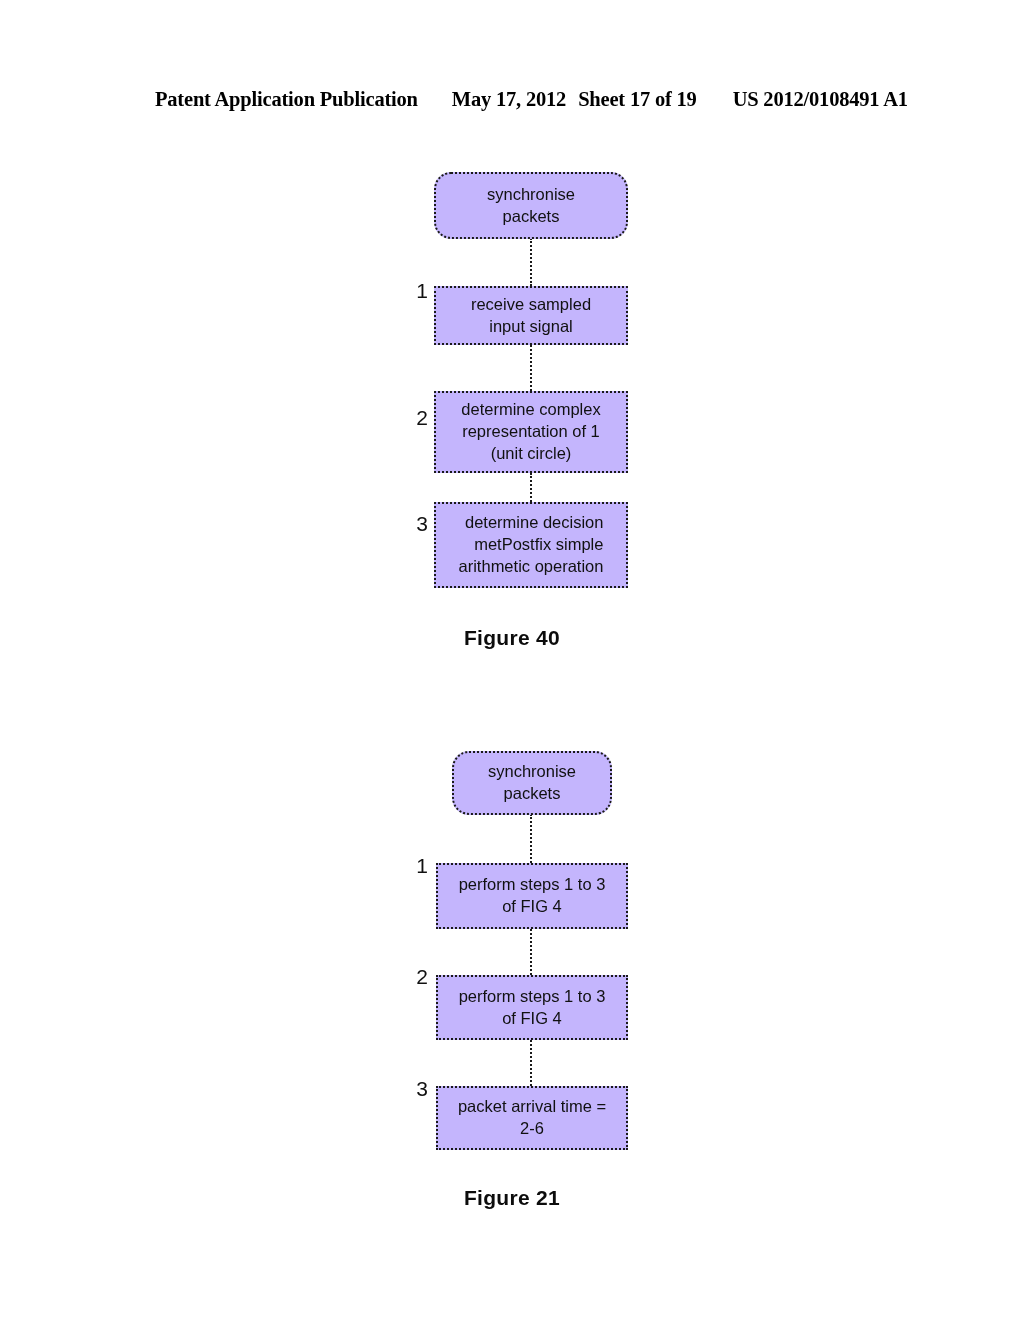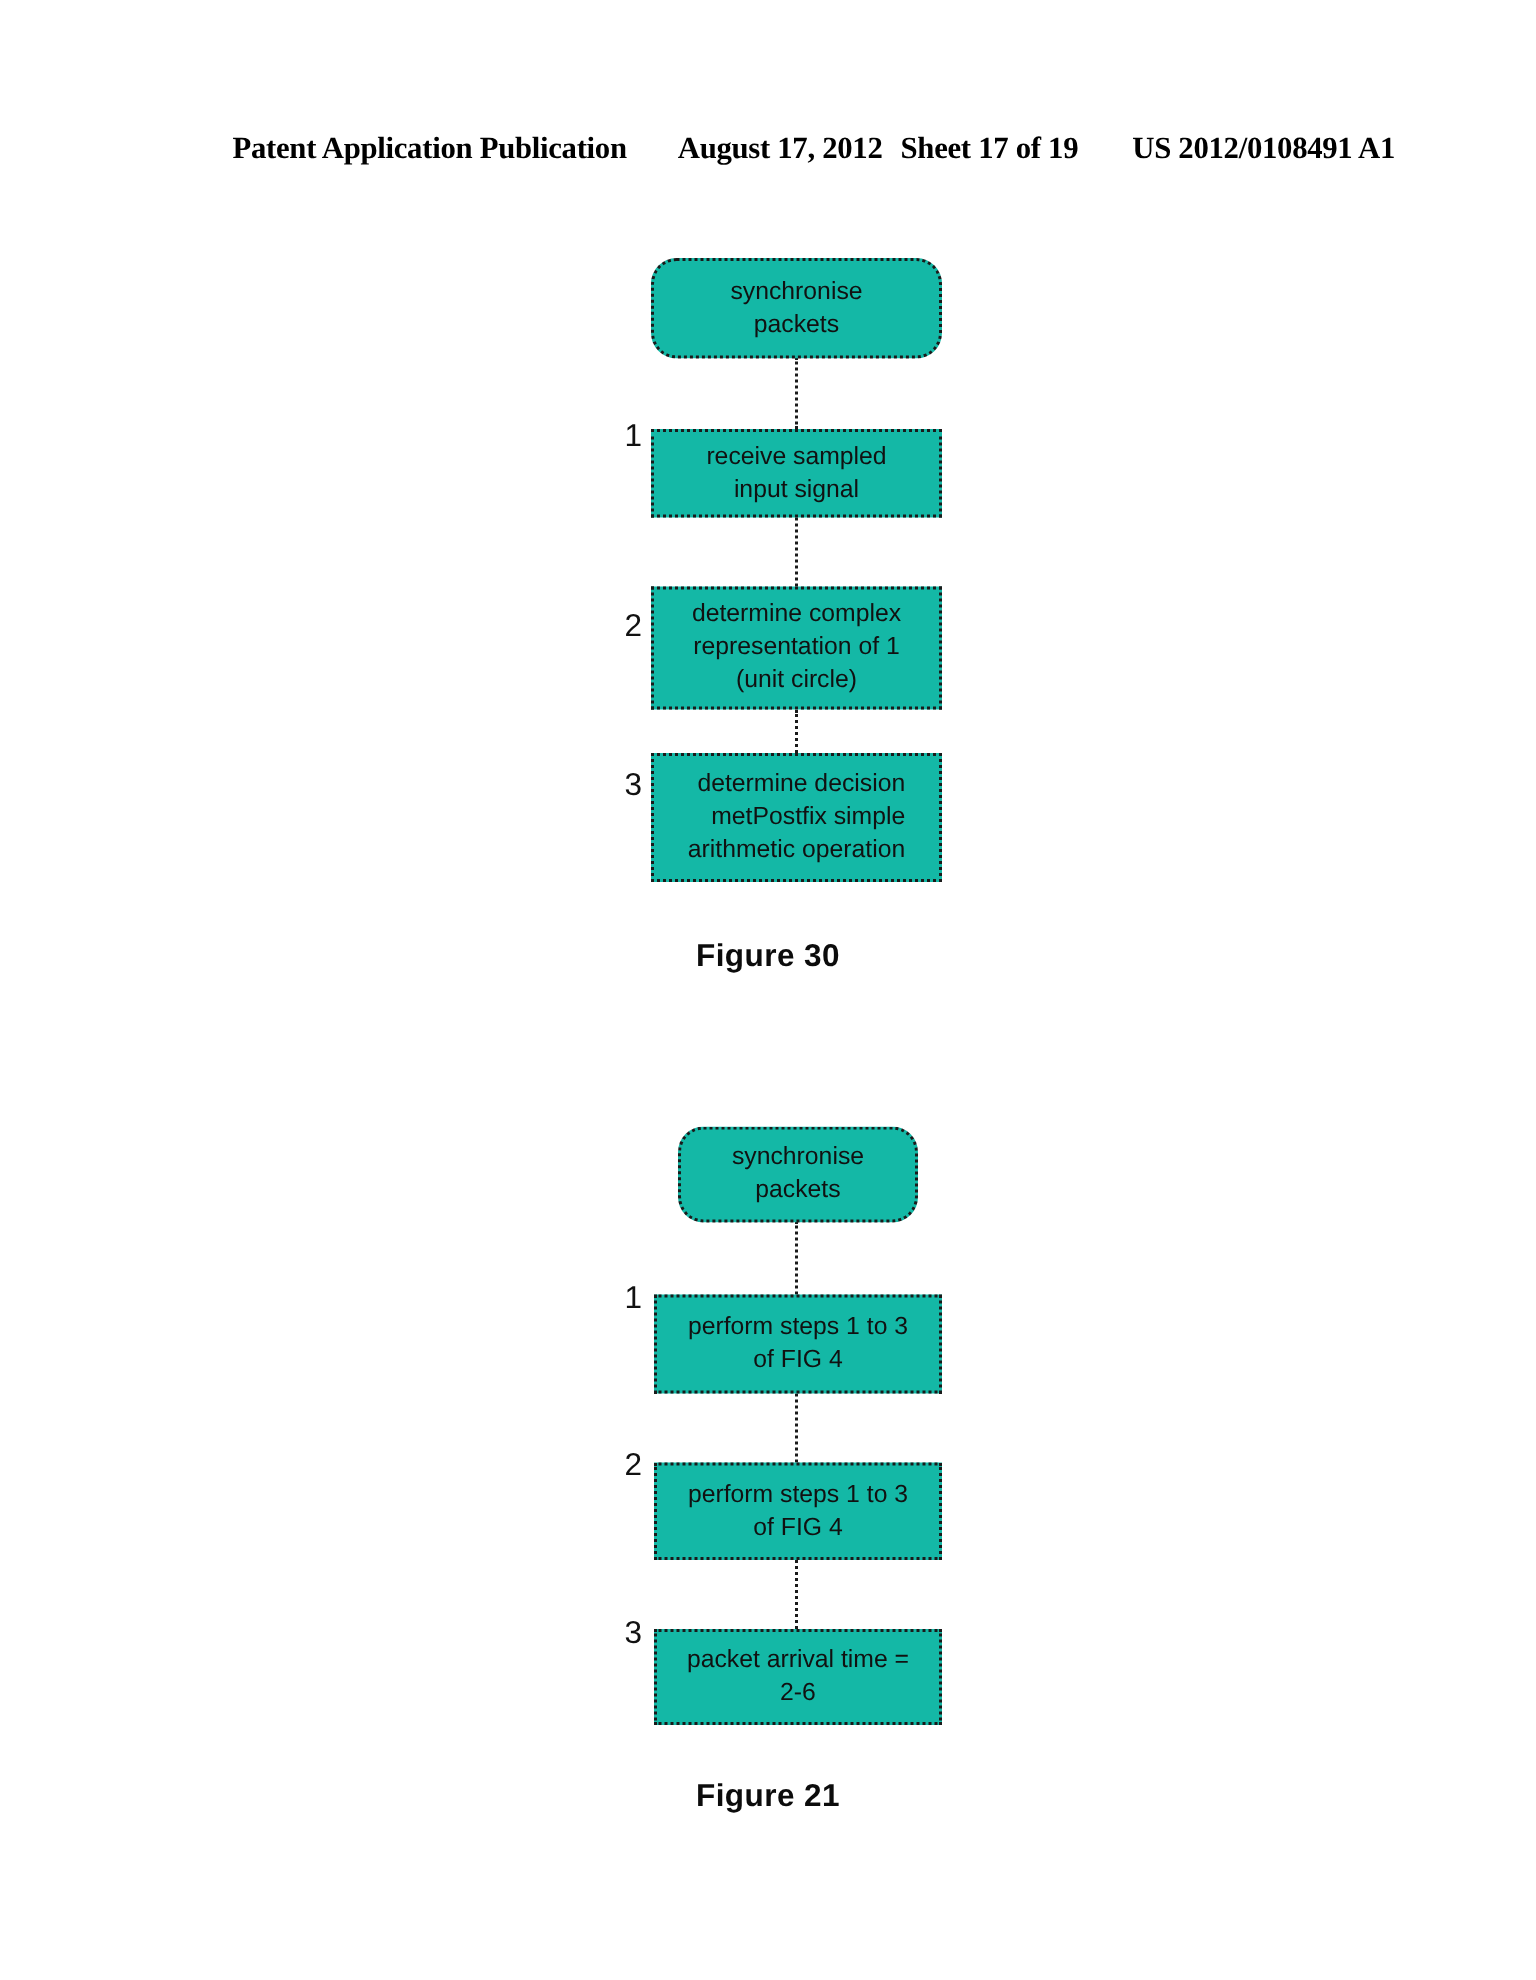--- a/index.html
+++ b/index.html
@@ -42,21 +42,21 @@
     position: absolute;
     left: 0;
     width: 1024px;
   }
 
   
   .node {
     position: absolute;
     box-sizing: border-box;
     border: 2px dotted #1a1a1a;
-    background: #14b8a6;
+    background: #c4b5fd;
     display: flex;
     align-items: center;
     justify-content: center;
     text-align: center;
     font-size: 16.5px;
     line-height: 1.32;
     color: #111111;
     z-index: 2;
   }
   .node.terminal {
@@ -96,21 +96,21 @@
     font-size: 21px;
     letter-spacing: 0.3px;
     color: #0c0c0c;
   }
 </style>
 </head>
 <body>
 
 <div id="page-header">
   <span class="hdr-pub">Patent Application Publication</span>
-  <span class="hdr-date">August 17, 2012</span>
+  <span class="hdr-date">May 17, 2012</span>
   <span class="hdr-sheet">Sheet 17 of 19</span>
   <span class="hdr-num">US 2012/0108491 A1</span>
 </div>
 
 <div class="figure">
 
   <div class="connector" style="left:530px; top:238px; height:48px;"></div>
   <div class="connector" style="left:530px; top:345px; height:46px;"></div>
   <div class="connector" style="left:530px; top:473px; height:29px;"></div>
 
@@ -133,21 +133,21 @@
   <div class="node" style="left:434px; top:502px; width:194px; height:86px;text-align:right;">
     <span class="node-text">determine decision
 metPostfix  simple
 arithmetic operation</span>
   </div>
 
   <div class="step-num" style="left:406px; top:280px;">1</div>
   <div class="step-num" style="left:406px; top:407px;">2</div>
   <div class="step-num" style="left:406px; top:513px;">3</div>
 
-  <div class="caption" style="top:626px;">Figure 30</div>
+  <div class="caption" style="top:626px;">Figure 40</div>
 </div>
 
 <div class="figure">
 
   <div class="connector" style="left:530px; top:814px; height:49px;"></div>
   <div class="connector" style="left:530px; top:929px; height:46px;"></div>
   <div class="connector" style="left:530px; top:1040px; height:46px;"></div>
 
   <div class="node terminal" style="left:452px; top:751px; width:160px; height:64px;">
     <span class="node-text">synchronise

